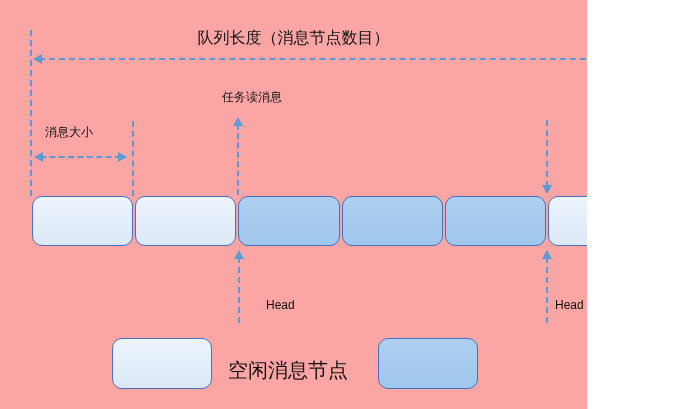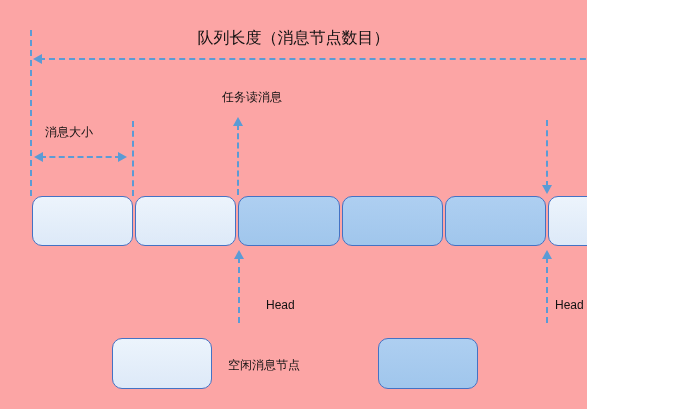--- a/index.html
+++ b/index.html
@@ -35,21 +35,21 @@
   
   .queue-row{position:absolute;left:32px;top:196px;width:617px;height:50px;display:flex;gap:2px;}
   .node{flex:1;height:50px;border:1.6px solid #4472c4;border-radius:10px;box-sizing:border-box;}
   .node[data-state="free"]{background:linear-gradient(180deg,#ecf4fc 0%,#dde9f8 100%);}
   .node[data-state="occupied"]{background:linear-gradient(180deg,#aecff1 0%,#a0c6ec 100%);}
 
   
   .legend-box{position:absolute;width:100px;height:51px;border:1.6px solid #4472c4;border-radius:10px;box-sizing:border-box;}
   .legend-box[data-state="free"]{background:linear-gradient(180deg,#ecf4fc 0%,#dde9f8 100%);}
   .legend-box[data-state="occupied"]{background:linear-gradient(180deg,#aecff1 0%,#a0c6ec 100%);}
-  .legend-label{position:absolute;font-size:12px;color:#111;white-space:nowrap;font-family:Liberation Serif, serif;}
+  .legend-label{position:absolute;font-size:20px;color:#111;white-space:nowrap;font-family:Liberation Serif, serif;}
 </style>
 </head>
 <body>
 
 <div class="canvas">
 
   <div class="title">队列长度（消息节点数目）</div>
 
   <div class="h-arrow" style="left:33px;width:609px;top:53px;">
     <span class="head-left"></span>

